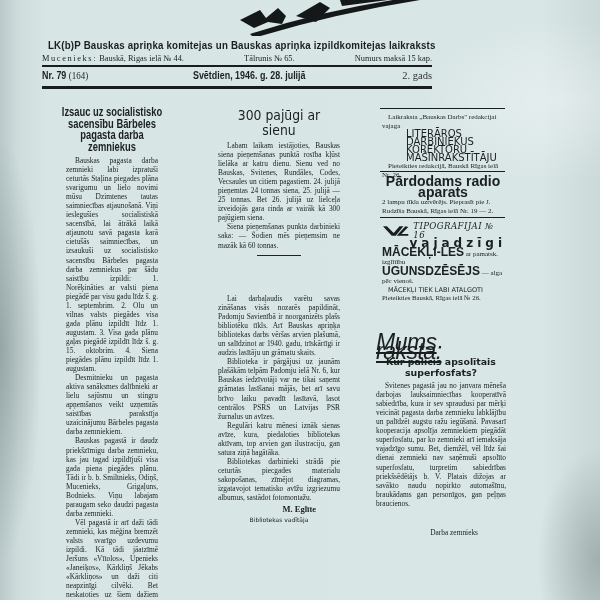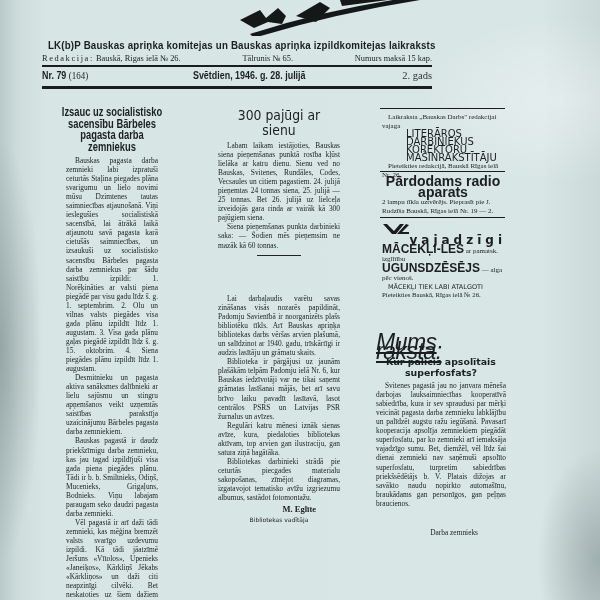--- a/index.html
+++ b/index.html
@@ -72,22 +72,22 @@
 <svg class="masthead-logo" viewBox="0 0 200 42">
   <path d="M20 26 L40 16 L46 24 L58 14 L66 22 L62 30 L48 28 L34 34 Z" fill="#151818"></path>
   <path d="M76 22 L100 8 L110 14 L96 28 Z" fill="#151818"></path>
   <path d="M120 6 L170 0 L168 6 L122 12 Z" fill="#151818"></path>
   <path d="M30 40 Q110 14 200 2 L200 6 Q112 20 34 44 Z" fill="#151818"></path>
 </svg>
 
 <div class="sub1">LK(b)P Bauskas apriņka komitejas un Bauskas apriņka izpildkomitejas laikraksts</div>
 <div class="sub2">
   <span>
-    <span class="spaced">Redakcija:</span>
-    <span>Bauskā, Rigas ielā № 26.</span>
+    <span class="spaced">Mucenieks:</span>
+    <span>Bauskā, Rigas ielā № 44.</span>
   </span>
   <span>Tālrunis № 65.</span>
   <span>Numurs maksā 15 kap.</span>
 </div>
 <div class="rule" style="left:42px;top:65px;width:390px;height:1.5px;"></div>
 <div class="issue-row">
   <div class="issue-no">
     <b>Nr. 79</b> <span>(164)</span>
   </div>
   <div class="issue-date">Svētdien, 1946. g. 28. julijā</div>
@@ -132,20 +132,21 @@
 <div class="ad" style="left:382px;top:176px;width:122px;">
   <div class="ad-title">Pārdodams radio aparats</div>
   <div>2 lampu tīkla uztvērējs. Pieprasīt pie J. Rudzīša Bauskā, Rīgas ielā Nr. 19 — 2.</div>
 </div>
 <div class="rule" style="left:380px;top:217px;width:125px;height:1px;"></div>
 <div class="ad" style="left:382px;top:222px;width:124px;">
   <div style="display:flex;align-items:center;gap:4px;">
     <svg width="28" height="14" viewBox="0 0 28 14">
       <path d="M1 2 L10 12 L14 12 L22 2 L18 2 L12 9 L5 2 Z M15 12 L27 12 L27 10 L20 10 L27 3 L24 2 Z" fill="#1a1d1d"></path>
     </svg>
+    <span class="tipo-title">TIPOGRAFIJAI № 16</span>
   </div>
   <div class="spaced-b">vajadzīgi</div>
   <div><span class="bold-cond">MĀCEKĻI-LES</span> <span>ar pamatsk. izglītību</span></div>
   <div><span class="bold-cond">UGUNSDZĒSĒJS</span> <span>— alga pēc vienoš.</span></div>
   <div style="font-family:'DejaVu Sans',sans-serif;font-size:6.5px;padding-left:6px;">MĀCEKĻI TIEK LABI ATALGOTI</div>
   <div style="font-size:6.8px;">Pieteikties Bauskā, Rīgas ielā № 26.</div>
 </div>
 
 <div class="col" style="left:376px;top:338px;width:130px;">
   <div class="script-head">Mums raksta:</div>

